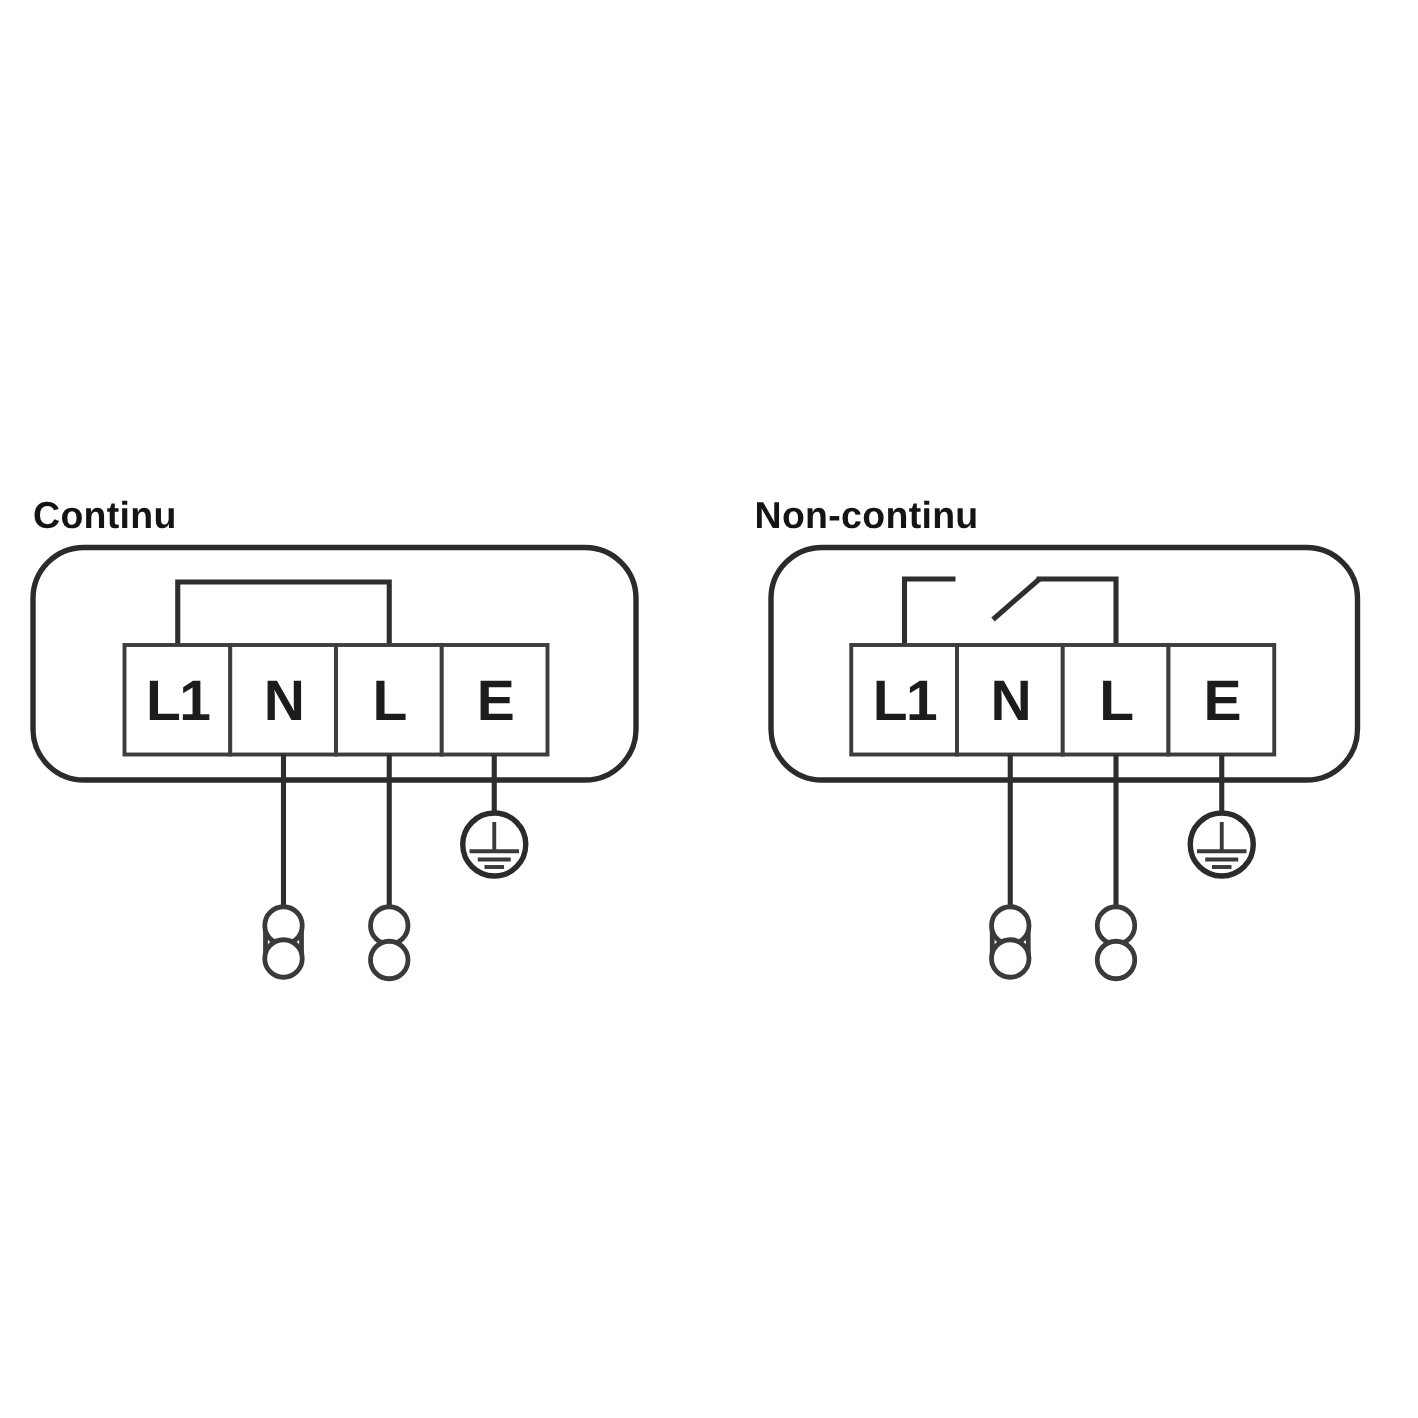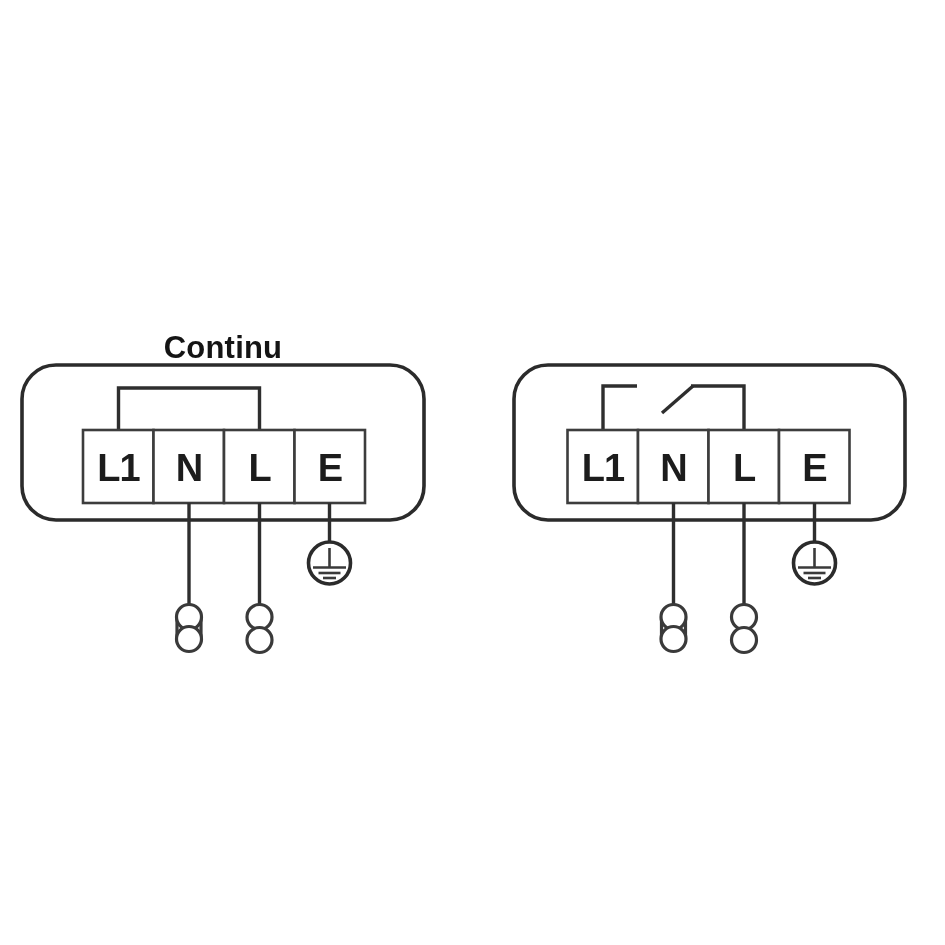--- a/index.html
+++ b/index.html
@@ -62,45 +62,46 @@
     fill: #ffffff;
   }
   .conn-circle {
     stroke: #3a3a3a;
     stroke-width: 3.2;
     fill: #ffffff;
   }
   .title-text {
     position: absolute;
     font-family: "Liberation Sans", sans-serif;
-    font-size: 31px;
+    font-size: 25px;
     font-weight: bold;
     color: #141414;
     white-space: nowrap;
-    text-align: center;
+    text-align: left;
     letter-spacing: 0.2px;
   }
   #title-left {
     left: 22px;
     top: 330px;
     width: 402px;
   }
   #title-right {
     left: 503px;
     top: 330px;
     width: 402px;
   }
 </style>
 </head>
 <body>
 
 <div id="canvas">
 
   <div class="title-text" id="title-left">Continu</div>
 
+  <div class="title-text" id="title-right">Non-continu</div>
 
   <svg class="diagram-svg" viewBox="0 0 945 945" xmlns="http://www.w3.org/2000/svg">
 
     <g>
 
       <rect class="enclosure" x="22" y="365" width="402" height="155" rx="34" ry="34"></rect>
 
       <path class="stroke-line" d="M 118.5 430 L 118.5 388 L 259.5 388 L 259.5 430"></path>
 
       <rect class="term-cell" x="83" y="430" width="70.5" height="73"></rect>

